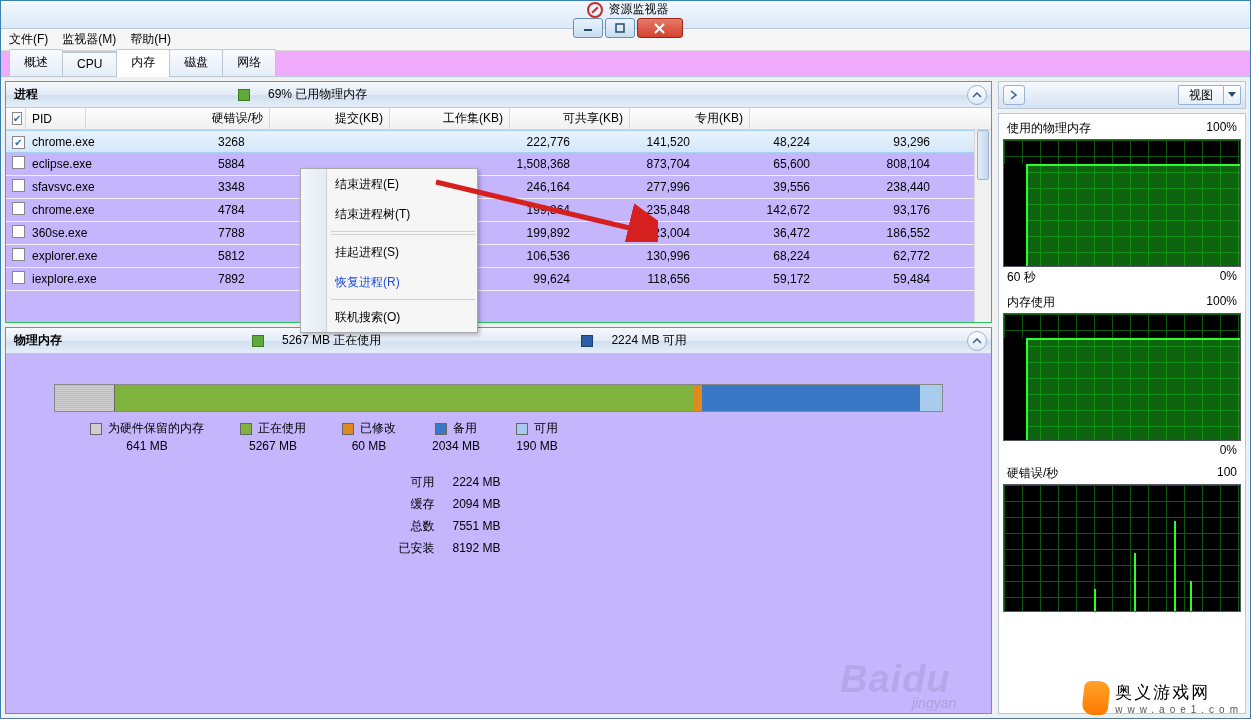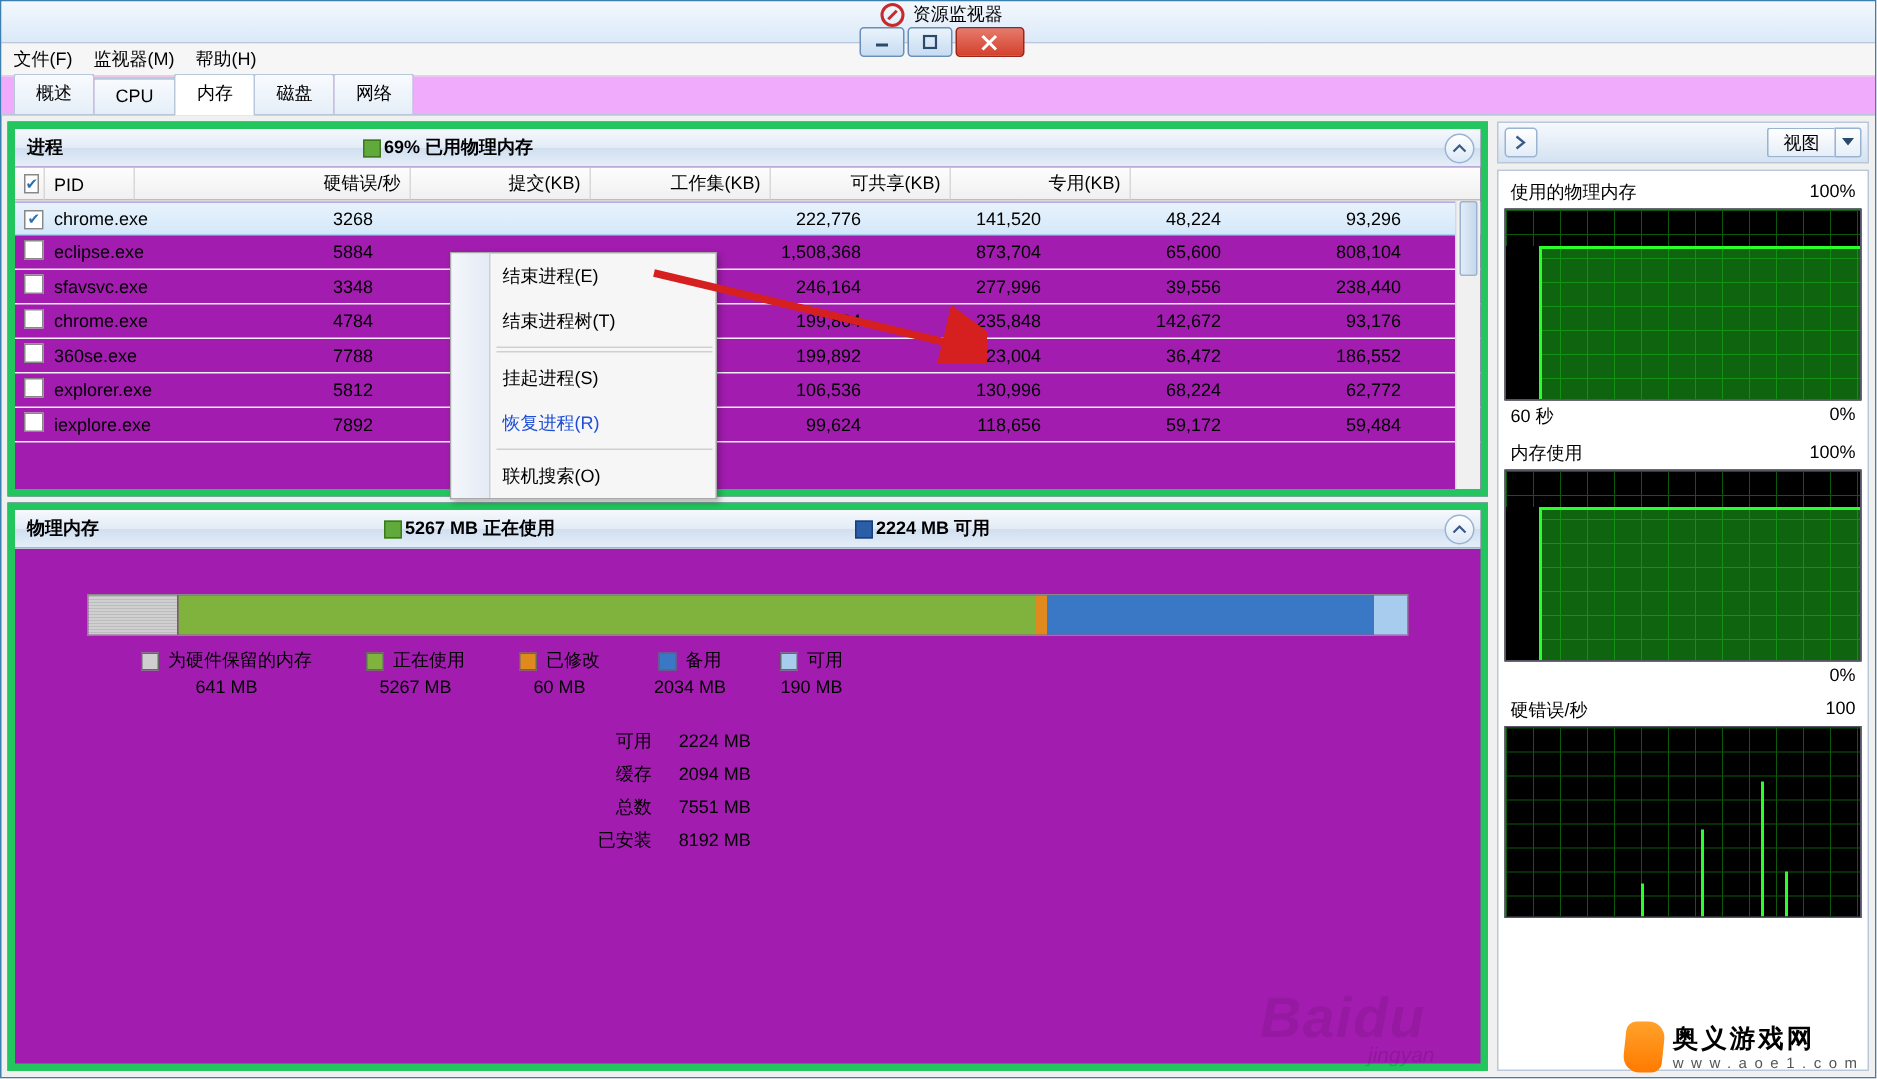--- a/index.html
+++ b/index.html
@@ -14,24 +14,24 @@
 .win-btn { width:30px; height:20px; border:1px solid #6a8eb8; border-radius:3px; display:flex; align-items:center; justify-content:center; background:linear-gradient(#eaf3fc,#c7dcf2); cursor:pointer; }
 .win-btn.close { width:46px; background:linear-gradient(#e67a6b,#d4412e); border-color:#9c2616; color:#fff; }
 .menubar { height:22px; display:flex; align-items:center; padding:0 8px; gap:14px; background:#f6f6f6; border-bottom:1px solid #d8d8d8; }
 .menubar span { cursor:pointer; }
 .tabbar { height:26px; display:flex; align-items:flex-end; padding:0 8px; background:#f0abfc; border-bottom:1px solid #b8c8d8; gap:0; }
 .tab { padding:4px 14px 5px; border:1px solid #b8c8d8; border-bottom:none; background:linear-gradient(#f8fbfe,#e5eef8); margin-right:-1px; border-radius:2px 2px 0 0; cursor:pointer; }
 .tab.active { background:#fff; position:relative; top:1px; padding-bottom:6px; }
 .content { display:flex; height: calc(100% - 76px); padding:4px; gap:6px; }
 .main-panel { flex:1; display:flex; flex-direction:column; gap:4px; min-width:0; }
 .side-panel { width:248px; display:flex; flex-direction:column; gap:4px; }
-.panel { border:5px solid #22c55e; background:#a21caf; }
+.panel { border:1px solid #22c55e; background:#c4b5fd; }
 .panel-header { height:26px; background:linear-gradient(#f6f9fd,#e2ebf6 50%,#d0deef 51%,#e5eff9); border-bottom:1px solid #b8c8d8; display:flex; align-items:center; padding:0 8px; gap:20px; position:relative; }
 .panel-title { font-weight:bold; }
-.usage-ind { display:flex; align-items:center; gap:2px; margin-left:180px;font-weight:bold;}
+.usage-ind { display:flex; align-items:center; gap:18px; margin-left:180px;}
 .green-sq { width:12px; height:12px; background:#5faa3a; border:1px solid #3d7a1e; }
 .collapse-btn { position:absolute; right:4px; top:3px; width:20px; height:20px; border:1px solid #9ab3d0; border-radius:50%; background:linear-gradient(#fff,#dce9f7); display:flex; align-items:center; justify-content:center; cursor:pointer; }
 .table-wrap { height:214px; overflow:hidden; position:relative; }
 .thead { display:flex; height:22px; background:linear-gradient(#fdfdfd,#f0f0f0); border-bottom:1px solid #d8d8d8; }
 .th { border-right:1px solid #d8d8d8; padding:3px 6px; display:flex; align-items:center; }
 .th.r { justify-content:flex-end; }
 .chk-col { width:20px; }
 .name-col { width:186px; }
 .pid-col { width:60px; }
 .err-col { width:184px; }
@@ -74,21 +74,21 @@
 .charts { flex:1; border:1px solid #b8c8d8; background:#fff; padding:4px; display:flex; flex-direction:column; gap:4px; overflow:hidden;}
 .chart-box { }
 .chart-head { display:flex; justify-content:space-between; padding:2px 4px; }
 .chart-canvas { height:128px; background:#000; border:1px solid #556; position:relative; overflow:hidden;}
 .grid-pattern { position:absolute; inset:0; background-image: linear-gradient(#0a5a0a 1px, transparent 1px), linear-gradient(90deg,#0a5a0a 1px, transparent 1px); background-size: 18px 16px; }
 .chart-fill { position:absolute; left:0; right:0; background:rgba(30,200,30,.5); }
 .chart-line { position:absolute; left:0; right:0; height:2px; background:#2aff2a;}
 .chart-foot { display:flex; justify-content:space-between; padding:2px 4px; }
 .watermark { position:absolute; right:8px; bottom:4px; display:flex; align-items:center; gap:6px; z-index:100;}
 .wm-logo { width:26px; height:34px; background:linear-gradient(#ffa22a,#ff7a00); border-radius:6px 12px 6px 12px; transform:skewX(-6deg);}
-.wm-text .a{ font-size:17px; font-weight:bold; letter-spacing:2px;}
+.wm-text .a{ font-size:17px; font-weight:normal; letter-spacing:2px;}
 .wm-text .b{ font-size:10px; letter-spacing:5px; color:#555;}
 .baidu-wm { position:absolute; left:840px; bottom:18px; color:rgba(0,0,0,.08); font-size:38px; font-weight:bold; font-style:italic; letter-spacing:1px; z-index:5;}
 .jingyan { position:absolute; left:912px; bottom:8px; color:rgba(0,0,0,.12); font-size:14px; font-style:italic; z-index:5;}
 .spike { position:absolute; bottom:0; width:2px; background:#2aff2a;}
 </style>
 </head>
 <body>
 
 <div class="window">
   <div class="titlebar">

